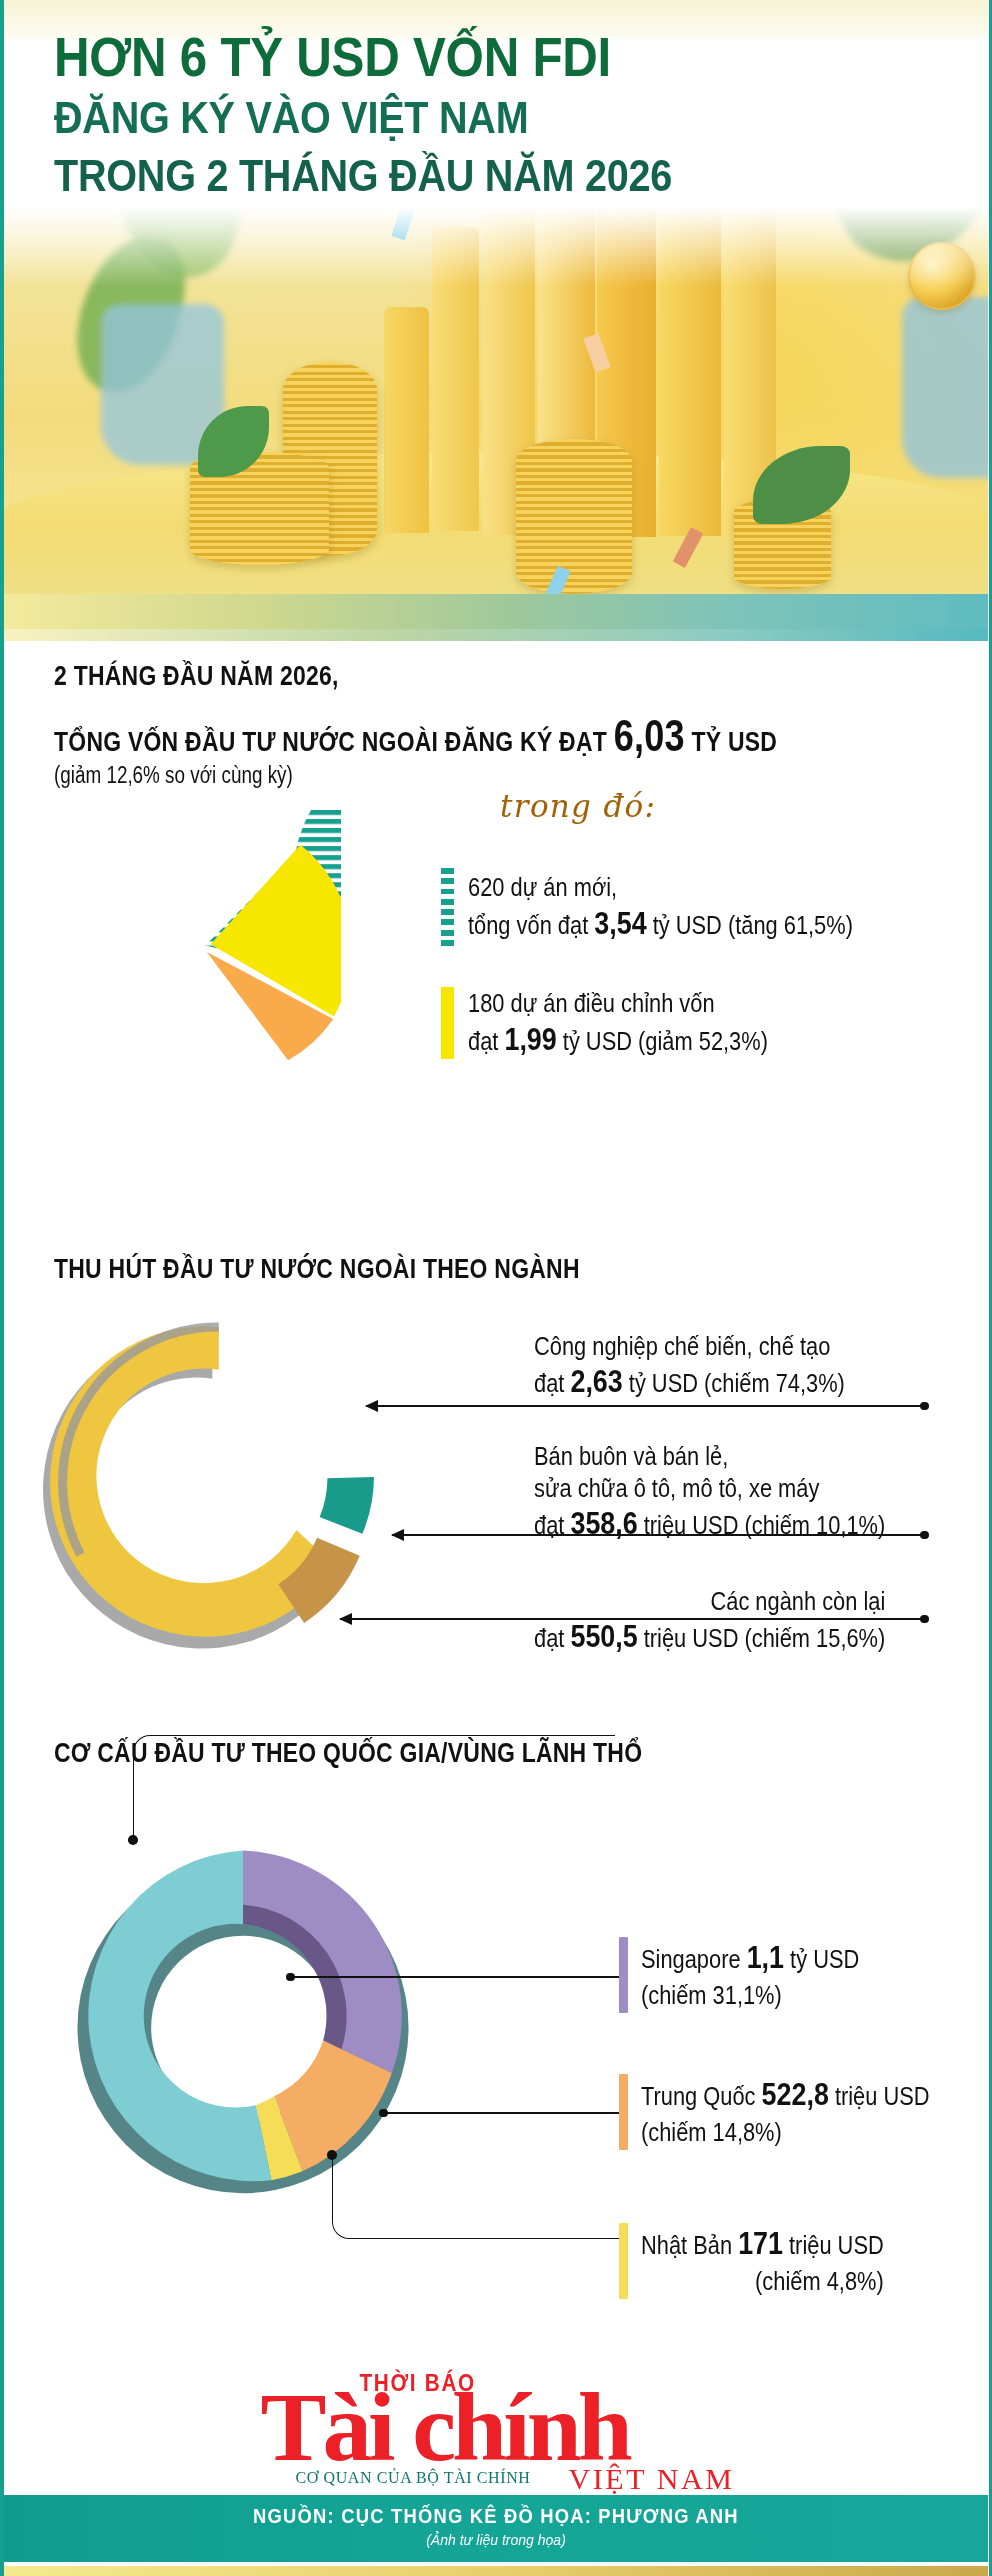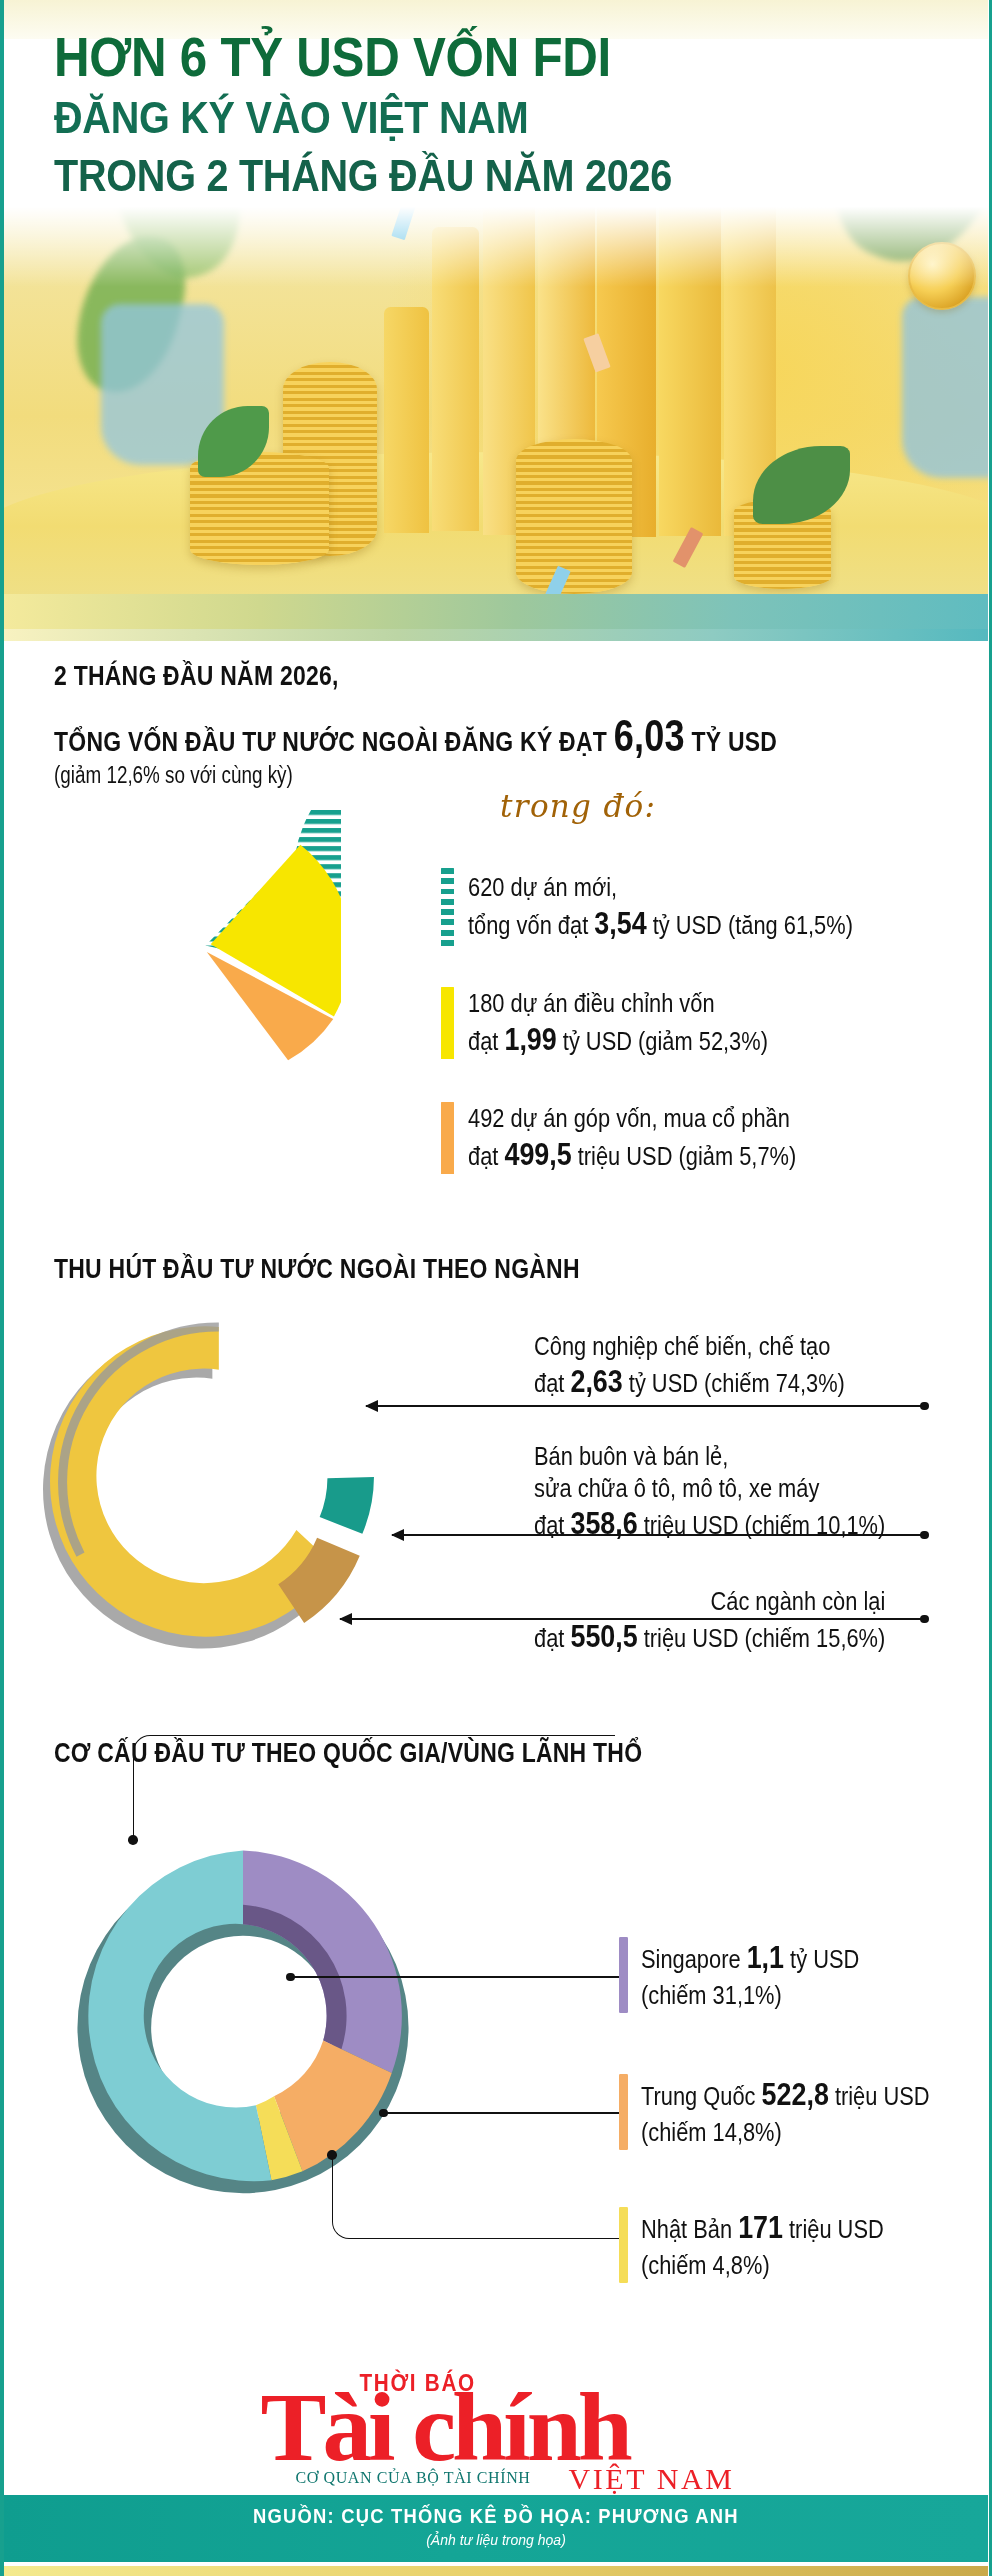--- a/index.html
+++ b/index.html
@@ -159,21 +159,21 @@
 
   .ctry { position:absolute; display:flex; gap:13px; align-items:flex-start; }
   .ctry .bar { width:9px; flex:0 0 9px; border-radius:1.3px; }
   .ctry .ct { font-size:26px; color:#111; line-height:1.3;
      transform:scaleX(.84); transform-origin:left center; white-space:nowrap; }
   .ctry .ct b { font-weight:bold; font-size:32px; }
 
   .k1 { left:615px; top:70px; }  .k1 .bar { height:115px; }
   .k2 { left:615px; top:225px; }  .k2 .bar { height:76px; }
   .k3 { left:615px; top:362px; }  .k3 .bar { height:76px; }
-  .k4 { left:615px; top:495px; }  .k4 .bar { height:76px; }
+  .k4 { left:615px; top:511px;text-align:right; }  .k4 .bar { height:76px; }
 
   .pathline{ position:absolute; border:1.9px solid #111; border-right:none; }
 
   
   .logo-wrap{
     position:absolute; left:0; top:2351px; width:984px; height:136px;
     display:flex; align-items:center; justify-content:center;
   }
   .logo{ position:relative; width:517px; height:129px; }
   .logo-thoibao{
@@ -300,27 +300,20 @@
     </div>
 
     <div class="lg l2">
       <div class="swatch" style="background:#f7e600"></div>
       <div class="txt">
         <div class="ln">180 dự án điều chỉnh vốn</div>
         <div class="ln"><span>đạt </span><b>1,99</b><span> tỷ USD (giảm 52,3%)</span></div>
       </div>
     </div>
 
-    <div class="lg l3">
-      <div class="swatch" style="background:#f9aa4b"></div>
-      <div class="txt">
-        <div class="ln">492 dự án góp vốn, mua cổ phần</div>
-        <div class="ln"><span>đạt </span><b>499,5</b><span> triệu USD (giảm 5,7%)</span></div>
-      </div>
-    </div>
   </div>
 
   <div class="sec2">
     <div class="cond heading-blk s2-title">THU HÚT ĐẦU TƯ NƯỚC NGOÀI THEO NGÀNH</div>
 
     <div class="donut1">
       <svg viewBox="0 0 560 560" xmlns="http://www.w3.org/2000/svg">
         <g>
 
           <path d="M272 28 A246 246 0 1 0 462 408 L400 352 A172 172 0 1 1 272 102 Z" fill="#9a9a9a" opacity=".85" transform="translate(-10,12)"></path>

